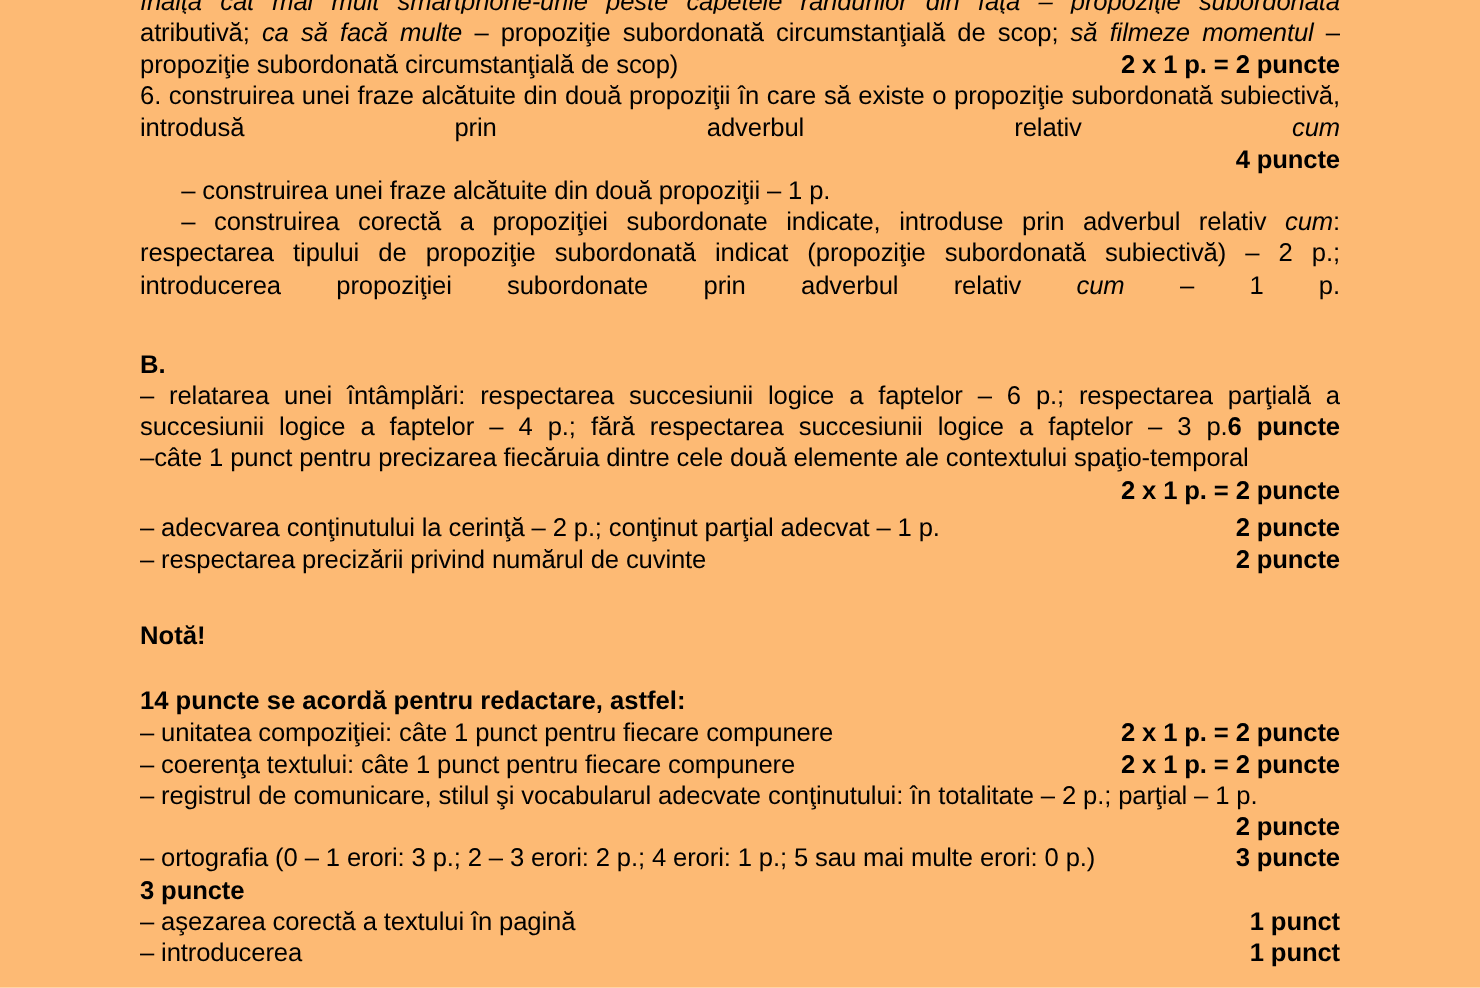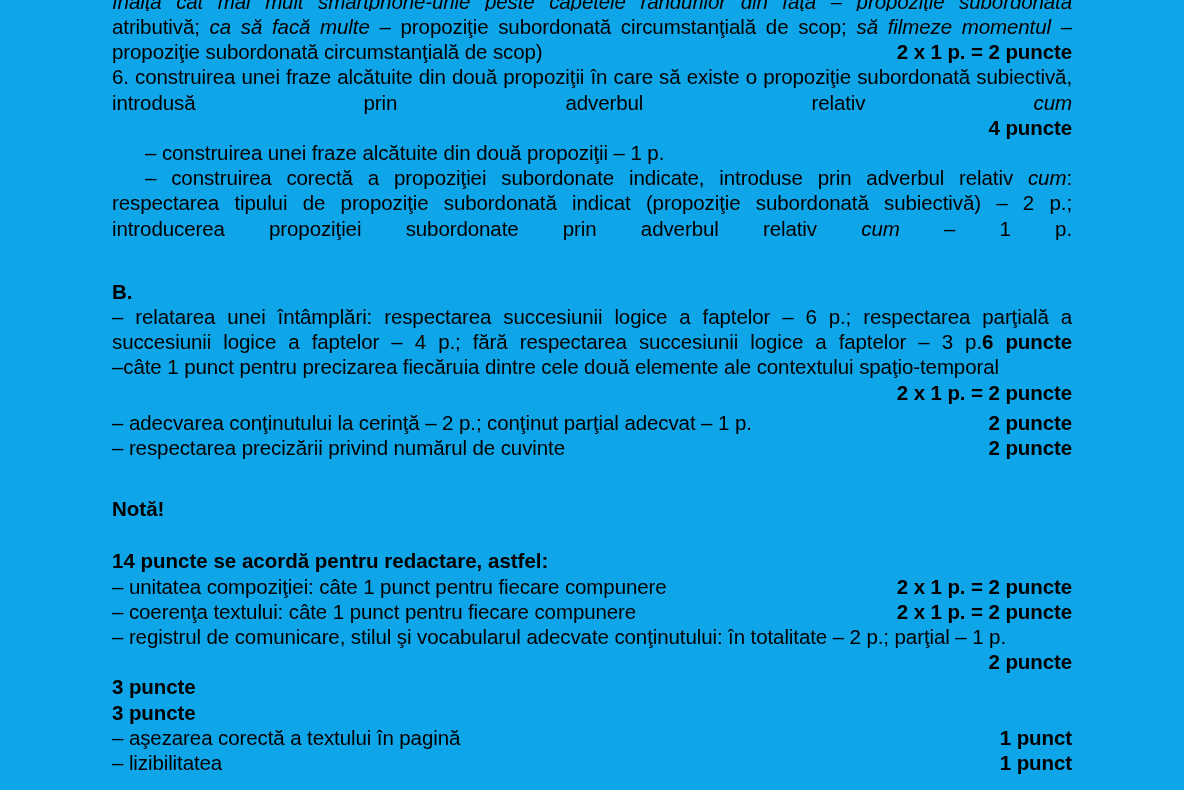--- a/index.html
+++ b/index.html
@@ -11,21 +11,21 @@
     width: 1184px;
     height: 790px;
     font-family: "Liberation Sans", sans-serif;
     color: #000000;
     overflow: hidden;
   }
   .page {
     position: relative;
     width: 1184px;
     height: 790px;
-    background: #0ea5e9;
+    background: #fdba74;
   }
   .content {
     position: absolute;
     left: 112px;
     top: 0px;
     width: 960px;
   }
   
   .para {
     font-size: 20.5px;
@@ -161,31 +161,32 @@
 
     <div class="row">
       <span class="txt">– coerenţa textului: câte 1 punct pentru fiecare compunere</span>
       <span class="val">2 x 1 p. = 2 puncte</span>
     </div>
 
     <div class="para"><span>– registrul de comunicare, stilul şi vocabularul adecvate conţinutului: în totalitate – 2 p.; parţial – 1 p.</span></div>
     <div class="right-only">2 puncte</div>
 
     <div class="row">
+      <span class="txt">– ortografia (0 – 1 erori: 3 p.; 2 – 3 erori: 2 p.; 4 erori: 1 p.; 5 sau mai multe erori: 0 p.)</span>
       <span class="val">3 puncte</span>
     </div>
 
     <div class="row">
       <span class="val">3 puncte</span>
     </div>
 
     <div class="row">
       <span class="txt">– aşezarea corectă a textului în pagină</span>
       <span class="val">1 punct</span>
     </div>
 
     <div class="row">
-      <span class="txt">– lizibilitatea</span>
+      <span class="txt">– introducerea</span>
       <span class="val">1 punct</span>
     </div>
 
   </div>
 </div>
 
 </body></html>

